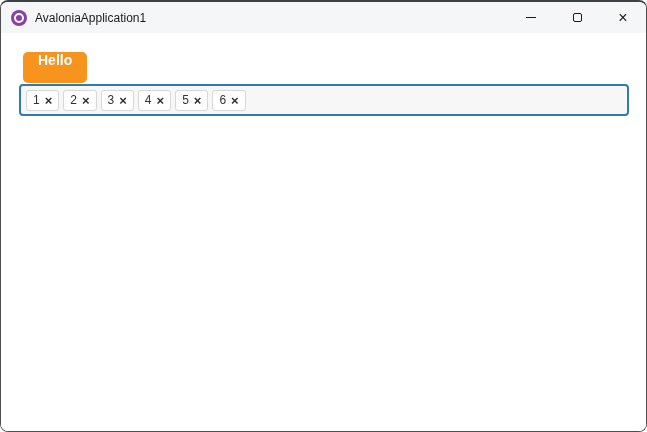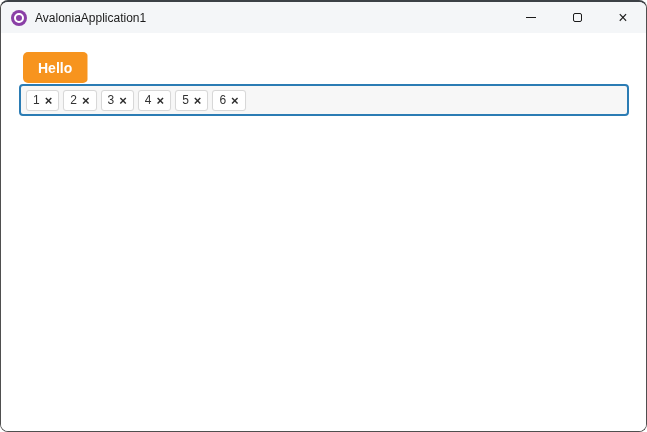--- a/index.html
+++ b/index.html
@@ -59,20 +59,21 @@
   .client { position: absolute; left: 0; top: 31px; right: 0; bottom: 0; background: #ffffff; }
 
   
   .split-btn {
     position: absolute; left: 22px; top: 19px;
     height: 31px;
     display: inline-flex; align-items: stretch;
     background: #f7941e;
     border-radius: 5px;
     overflow: hidden;
+    flex-direction: column;
   }
   .seg {
     background: transparent; border: none;
     color: #ffffff;
     font-family: "Liberation Sans", sans-serif;
     font-size: 14px; font-weight: bold;
     padding: 0 15px;
     cursor: default;
   }
   .seg-divider { width: 1px; background: rgba(255,255,255,0.5); }

